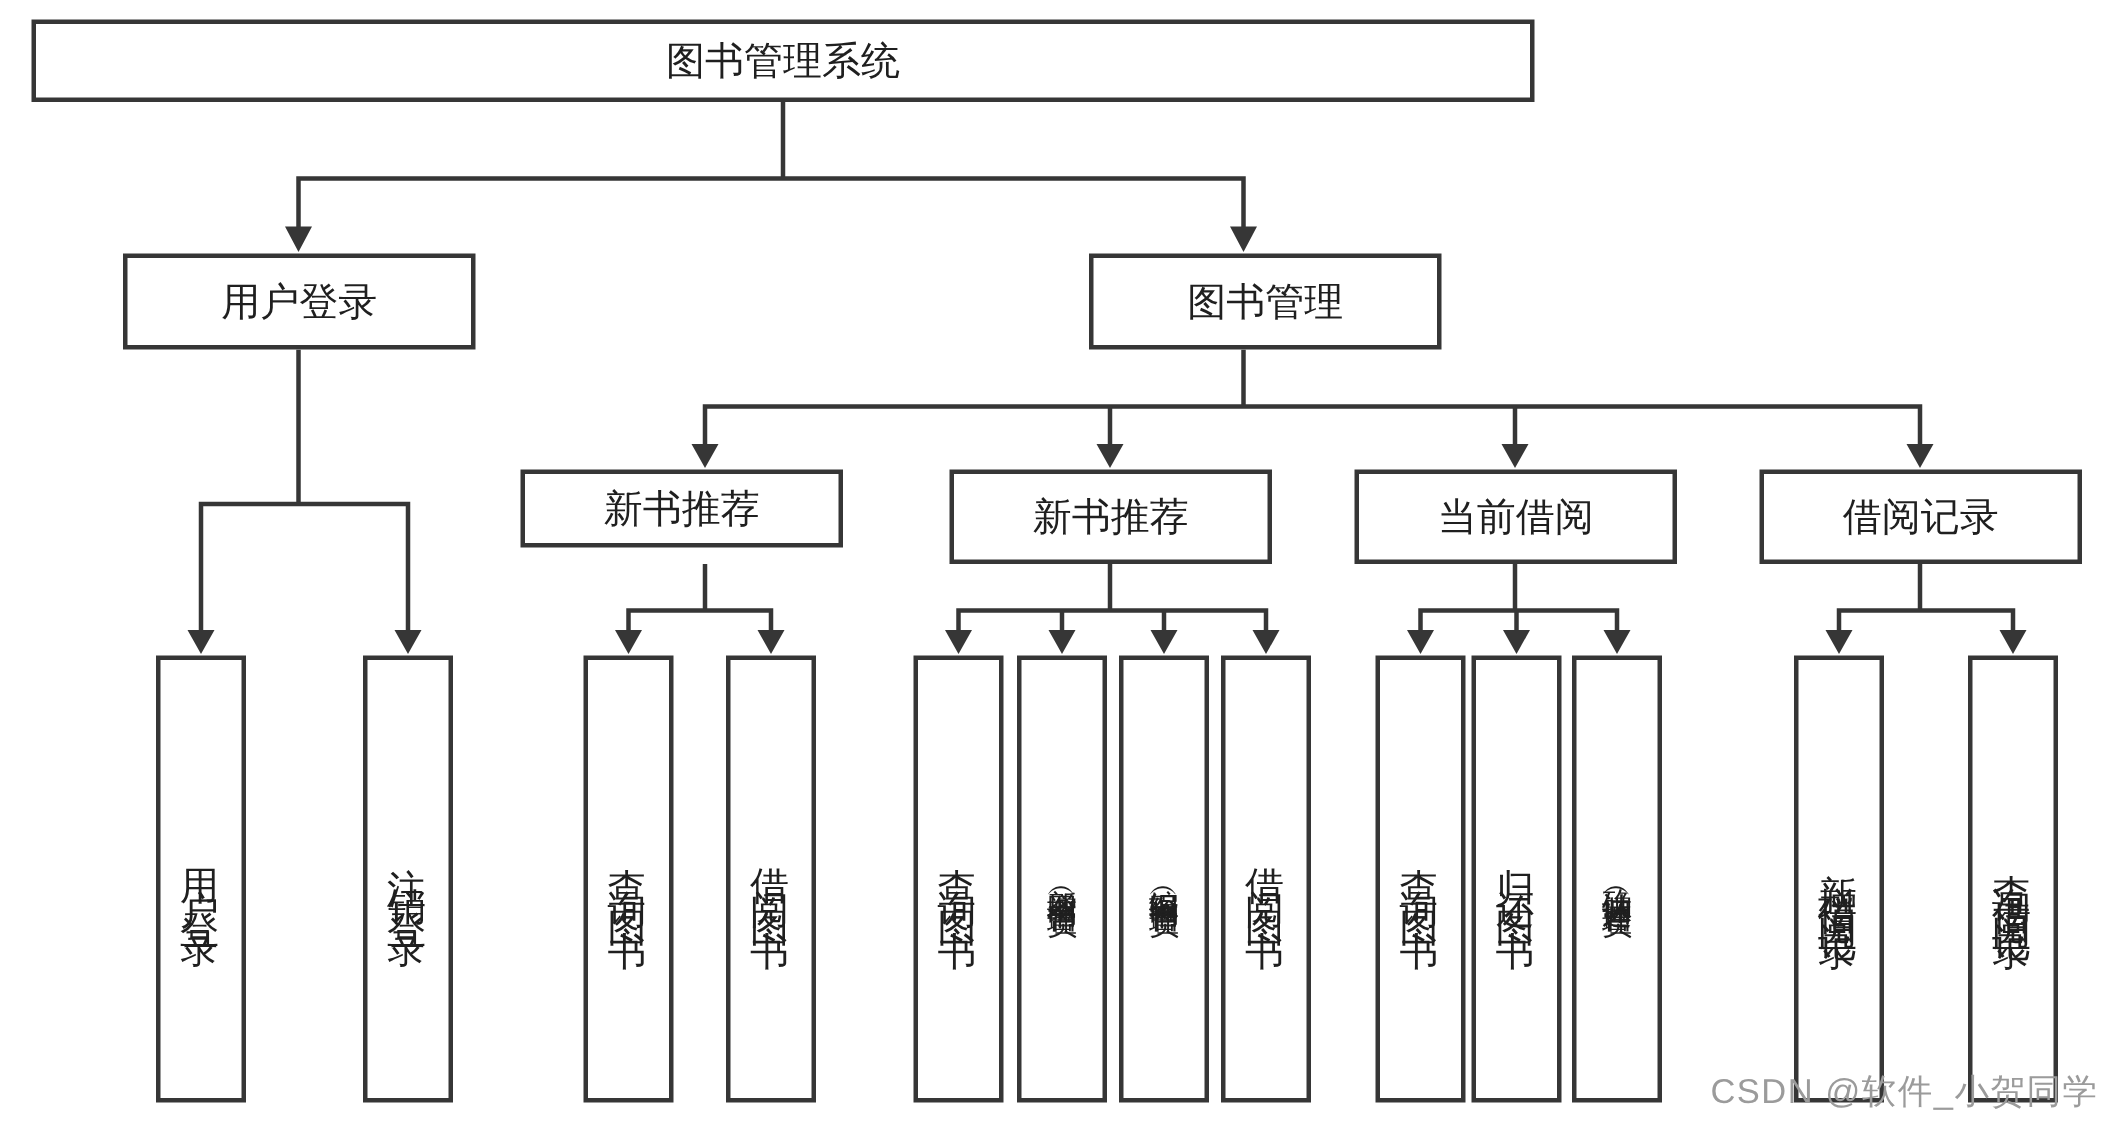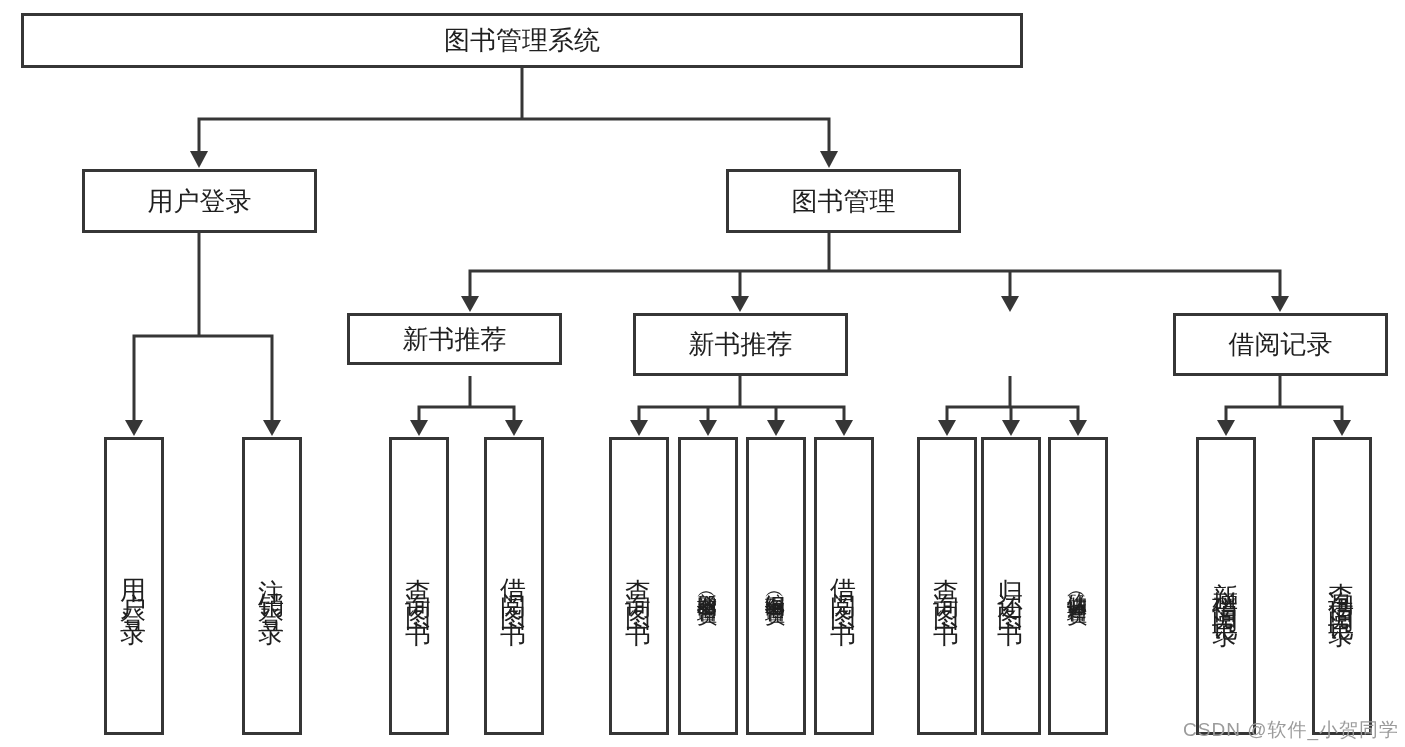--- a/index.html
+++ b/index.html
@@ -33,21 +33,21 @@
     text-orientation:mixed;
     white-space:normal;
   }
   .ls-wide{letter-spacing:14px;}
   .ls-mid{letter-spacing:8px;}
   .ls-dense{letter-spacing:2px;font-size:20px;}
   .watermark{
     position:absolute;z-index:10;
     right:6px;bottom:4px;
     color:var(--wm);
-    font-size:19px;
+    font-size:23px;
     letter-spacing:1px;
   }
 </style>
 </head>
 <body>
 
 <div class="canvas">
 
   <svg class="connectors" width="1405" height="747" viewBox="0 0 1405 747" fill="none" stroke="#363636" stroke-width="3">
 
@@ -107,20 +107,23 @@
   <div class="box" style="left:712px;top:169px;width:235px;height:64px;margin-left:14px;">
     <span>图书管理</span>
   </div>
 
   <div class="box" style="left:347px;top:313px;width:215px;height:52px;">
     <span>新书推荐</span>
   </div>
   <div class="box" style="left:633px;top:313px;width:215px;height:63px;">
     <span>新书推荐</span>
   </div>
+  <div class="box" style="left:903px;top:313px;width:215px;height:63px;">
+    <span>当前借阅</span>
+  </div>
   <div class="box" style="left:1173px;top:313px;width:215px;height:63px;">
     <span>借阅记录</span>
   </div>
 
   <div class="box vbox ls-wide" style="left:104px;top:437px;width:60px;height:298px;">
     <span>用户登录</span>
   </div>
   <div class="box vbox ls-wide" style="left:242px;top:437px;width:60px;height:298px;">
     <span>注销登录</span>
   </div>

